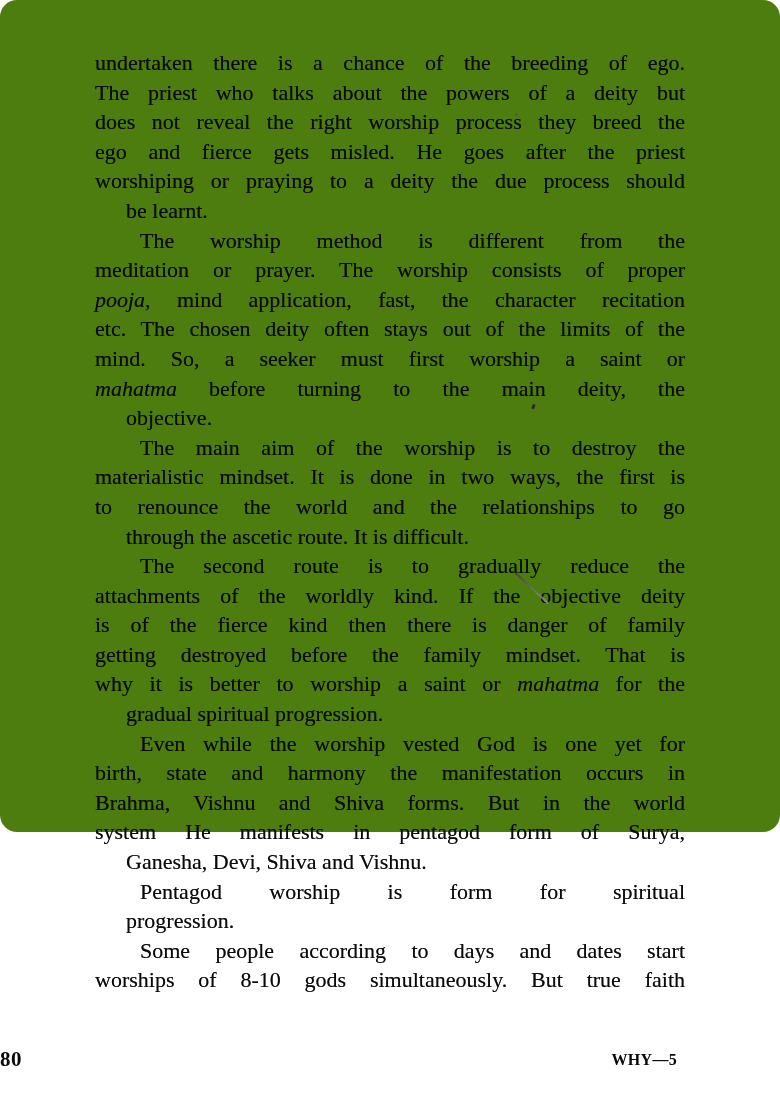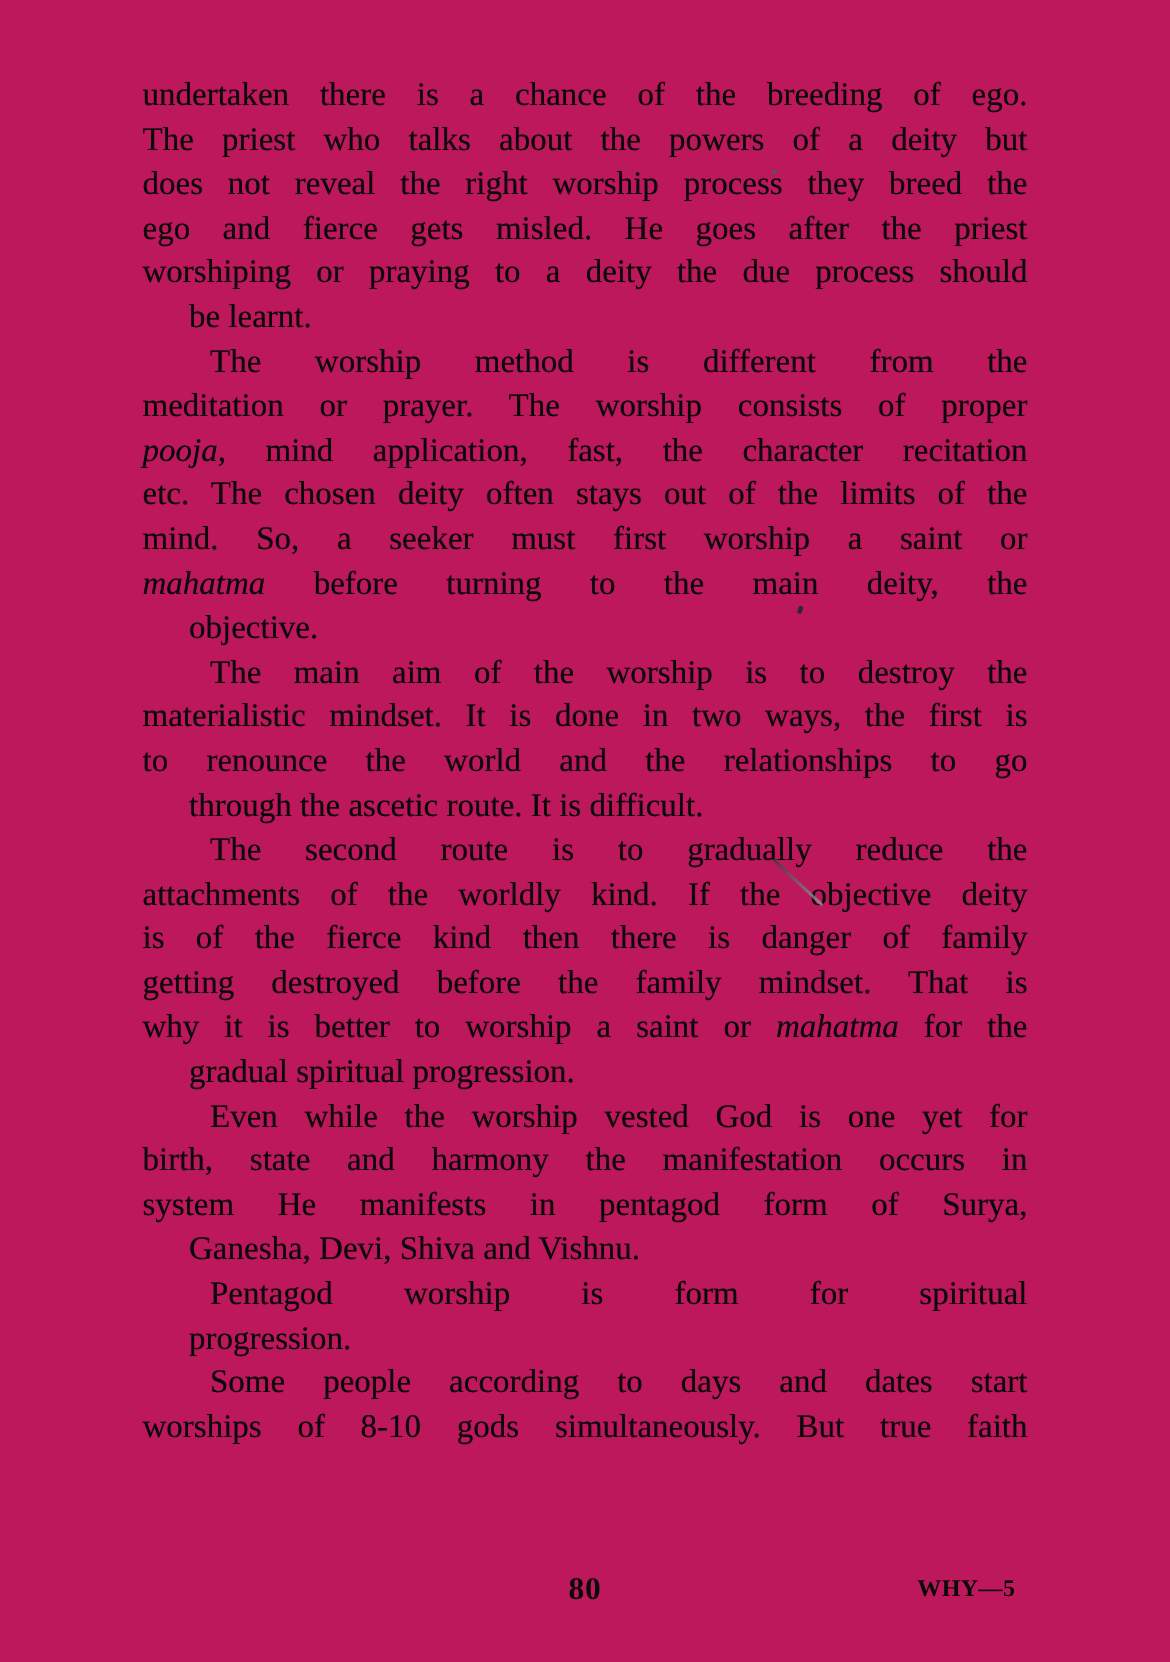--- a/index.html
+++ b/index.html
@@ -3,22 +3,23 @@
 <meta charset="utf-8">
 <style>
   html,body{margin:0;padding:0;}
   body{
     width:780px;height:1108px;
     background:#ffffff;
     overflow:hidden;
     position:relative;
   }
   .page{
-    position:absolute;left:0;top:0;width:780px;height:1108px;
-    background:#be185d;
+    position:absolute;left:0;top:0;width:780px;height:832px;
+    background:#4d7c0f;
+    border-radius:17px;
   }
   .page-text{
     position:absolute;left:95px;top:48px;width:590px;
     font-family:"Liberation Serif","DejaVu Serif",serif;
     font-size:22px;line-height:29.6px;
     color:#0a0a0a;
     text-shadow:0 0 0.5px rgba(0,0,0,0.55);
   }
   .line{
     text-align:justify;
@@ -29,21 +30,21 @@
   }
   .line.lastline{
     -moz-text-align-last:left;
     text-align-last:left;
     margin-left:31px;
   }
   .line.indent{ text-indent:45px; }
   .line em{ font-style:italic; }
   .footer-folio{
     position:absolute;top:1049px;left:0;width:780px;
-    text-align:center;
+    text-align:left;
     font-family:"Liberation Serif",serif;
     font-weight:bold;font-size:21px;line-height:1;
     color:#0a0a0a;
     letter-spacing:0.5px;
   }
   .footer-signature{
     position:absolute;top:1052px;right:103px;
     font-family:"Liberation Serif",serif;
     font-weight:bold;font-size:16px;line-height:1;
     color:#0a0a0a;
@@ -100,20 +101,21 @@
         <div class="line indent"><span>The second route is to gradually reduce the</span></div>
         <div class="line"><span>attachments of the worldly kind. If the objective deity</span></div>
         <div class="line"><span>is of the fierce kind then there is danger of family</span></div>
         <div class="line"><span>getting destroyed before the family mindset. That is</span></div>
         <div class="line"><span>why it is better to worship a saint or </span><em>mahatma</em><span> for the</span></div>
         <div class="line lastline"><span>gradual spiritual progression.</span></div>
       </div>
       <div>
         <div class="line indent"><span>Even while the worship vested God is one yet for</span></div>
         <div class="line"><span>birth, state and harmony the manifestation occurs in</span></div>
+        <div class="line"><span>Brahma, Vishnu and Shiva forms. But in the world</span></div>
         <div class="line"><span>system He manifests in pentagod form of Surya,</span></div>
         <div class="line lastline"><span>Ganesha, Devi, Shiva and Vishnu.</span></div>
       </div>
       <div>
         <div class="line indent"><span>Pentagod worship is form for spiritual</span></div>
         <div class="line lastline"><span>progression.</span></div>
       </div>
       <div>
         <div class="line indent"><span>Some people according to days and dates start</span></div>
         <div class="line"><span>worships of 8-10 gods simultaneously. But true faith</span></div>

